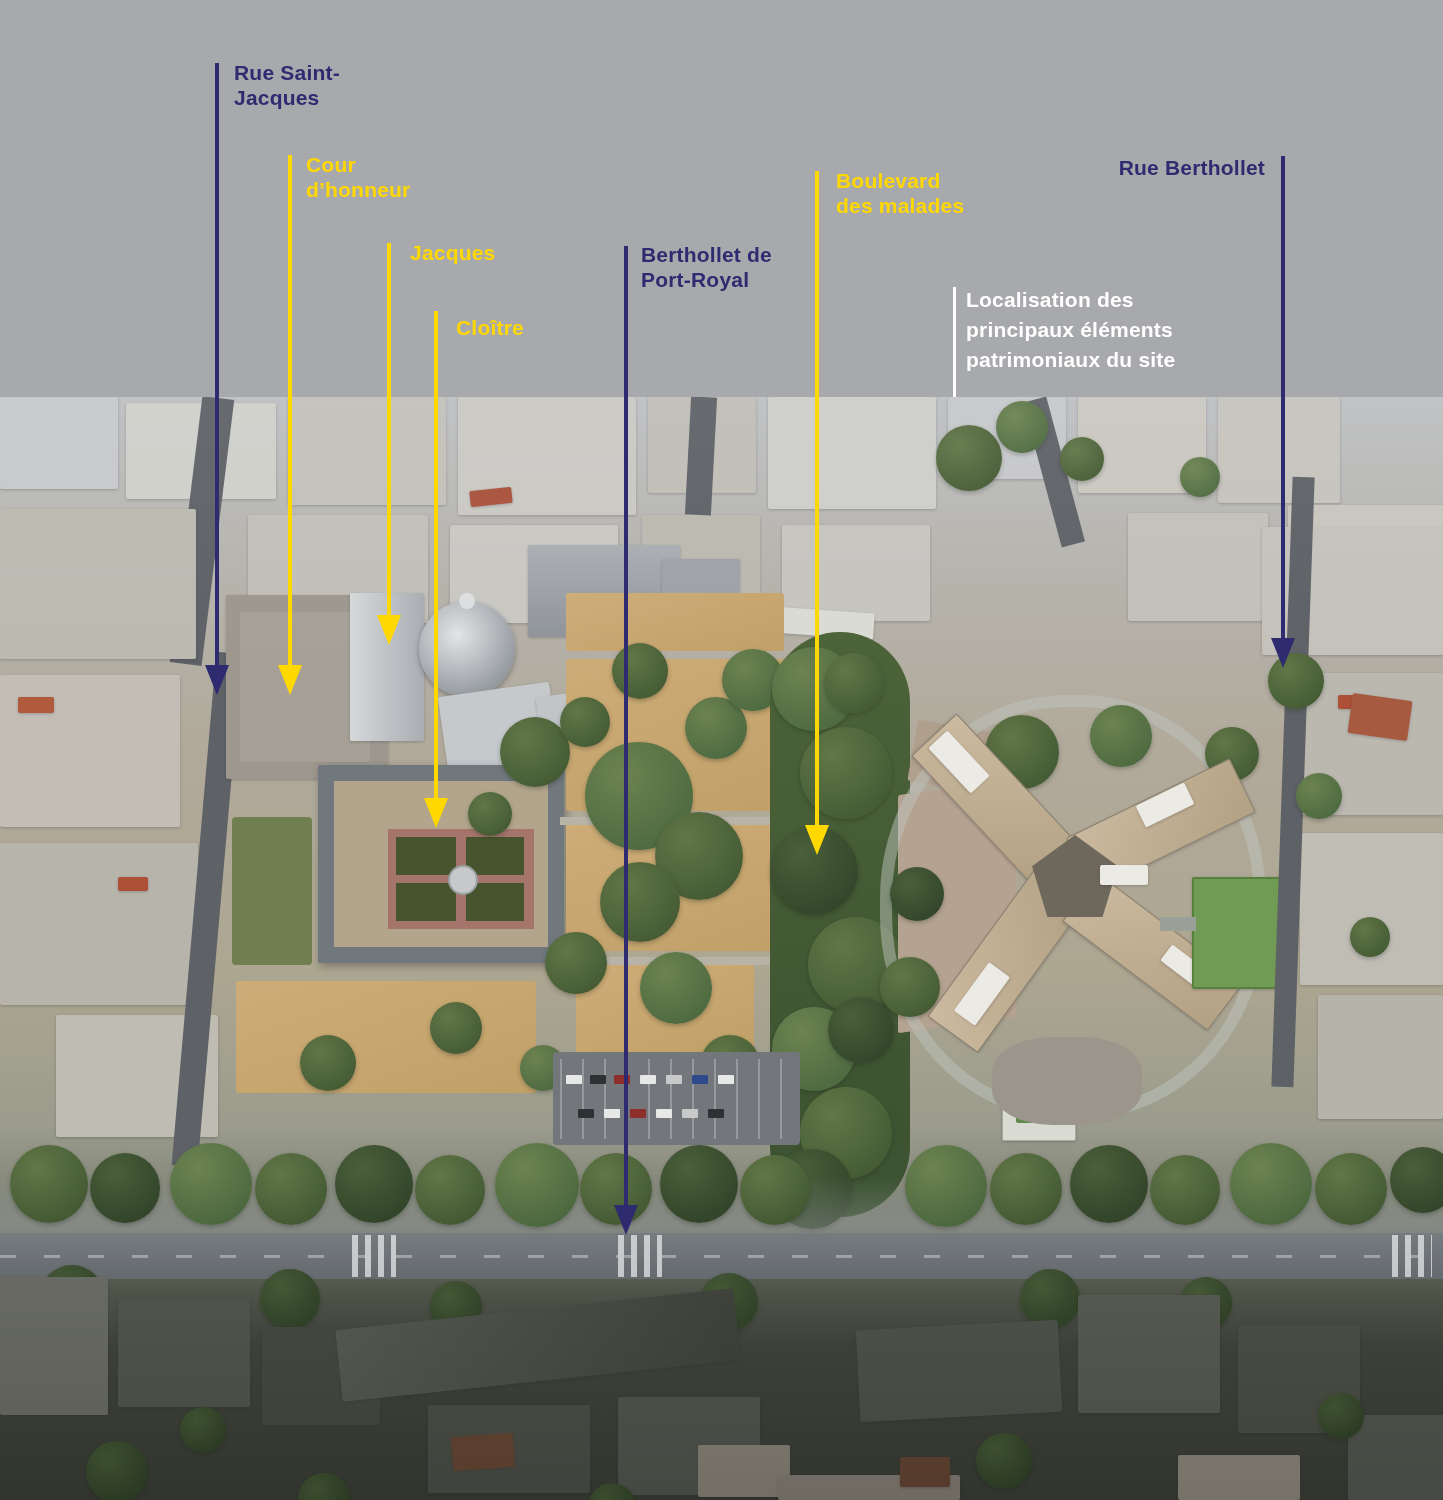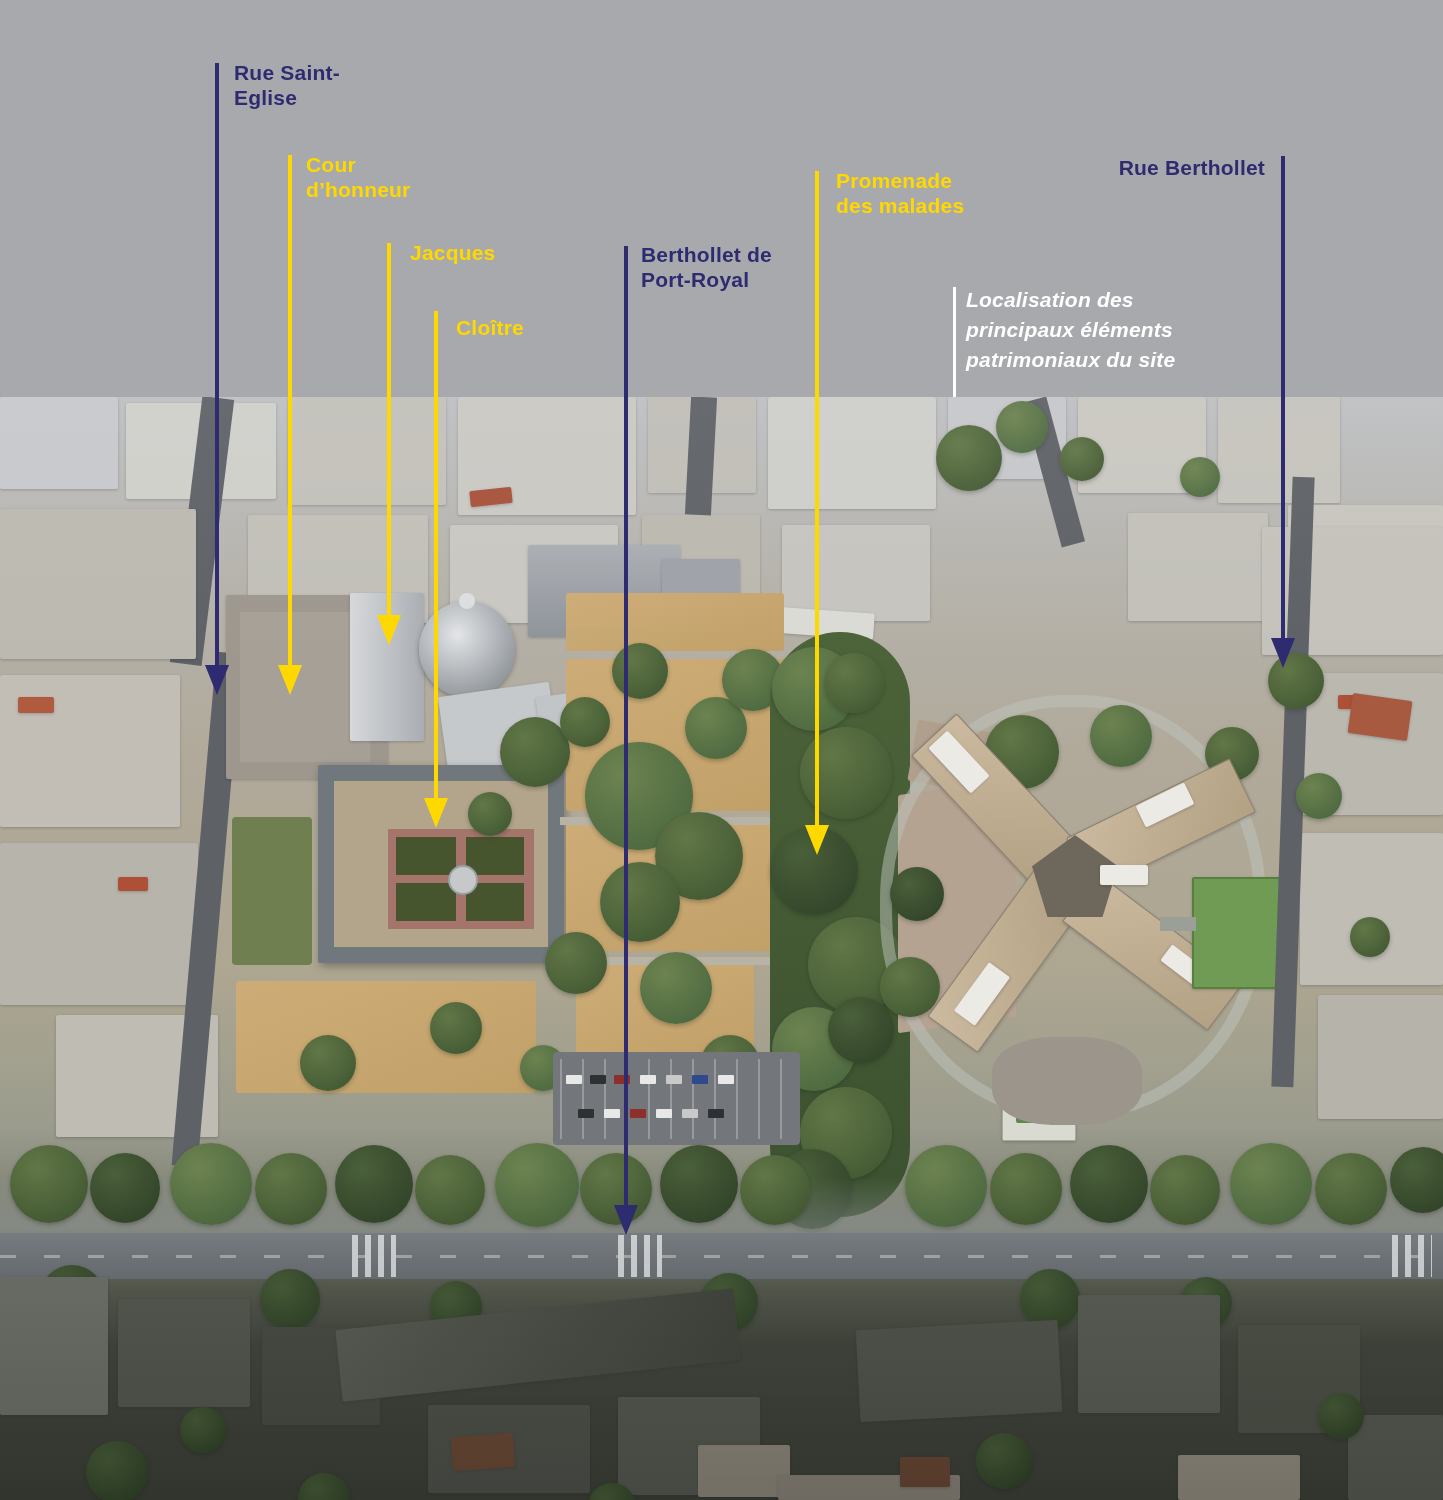--- a/index.html
+++ b/index.html
@@ -24,21 +24,21 @@
   .ann-line{position:absolute;width:4px;}
   .ann-head{position:absolute;width:0;height:0;border-left:12px solid transparent;border-right:12px solid transparent;border-top:30px solid;}
   .ann-label{position:absolute;font-weight:bold;font-size:21px;line-height:25px;letter-spacing:.2px;white-space:pre-line;}
   .navy .ann-line{background:var(--navy,#2e2b70);}
   .navy .ann-head{border-top-color:var(--navy,#2e2b70);}
   .navy .ann-label{color:var(--navy,#2e2b70);}
   .yellow .ann-line{background:var(--yellow,#ffd800);}
   .yellow .ann-head{border-top-color:var(--yellow,#ffd800);}
   .yellow .ann-label{color:var(--yellow,#ffd800);}
   .legend-line{position:absolute;width:3px;background:var(--white,#fff);}
-  .legend-text{position:absolute;color:var(--white,#fff);font-weight:bold;font-size:21px;line-height:30px;letter-spacing:.2px;white-space:pre-line;font-style:italic;}
+  .legend-text{position:absolute;color:var(--white,#fff);font-weight:bold;font-size:21px;line-height:30px;letter-spacing:.2px;white-space:pre-line;}
 </style>
 </head>
 <body>
 
 <div class="page">
   <div class="top-band"></div>
 
   <div class="ph">
 
     <i class="b" style="left:0;top:0;width:118px;height:92px;background:#c6c8cb"></i>
@@ -238,21 +238,21 @@
 
     <i class="vign"></i>
   </div>
 
   <div class="ann-layer">
 
     <div class="navy">
       <div class="ann-line" style="left:215px;top:63px;height:602px"></div>
       <div class="ann-head" style="left:205px;top:665px"></div>
       <div class="ann-label" style="left:234px;top:60px">Rue Saint-
-Eglise</div>
+Jacques</div>
     </div>
 
     <div class="yellow">
       <div class="ann-line" style="left:288px;top:155px;height:510px"></div>
       <div class="ann-head" style="left:278px;top:665px"></div>
       <div class="ann-label" style="left:306px;top:152px">Cour
 d’honneur</div>
     </div>
 
     <div class="yellow">
@@ -270,21 +270,21 @@
     <div class="navy">
       <div class="ann-line" style="left:624px;top:246px;height:959px"></div>
       <div class="ann-head" style="left:614px;top:1205px"></div>
       <div class="ann-label" style="left:641px;top:242px">Berthollet de
 Port-Royal</div>
     </div>
 
     <div class="yellow">
       <div class="ann-line" style="left:815px;top:171px;height:654px"></div>
       <div class="ann-head" style="left:805px;top:825px"></div>
-      <div class="ann-label" style="left:836px;top:168px">Promenade
+      <div class="ann-label" style="left:836px;top:168px">Boulevard
 des malades</div>
     </div>
 
     <div class="navy">
       <div class="ann-line" style="left:1281px;top:156px;height:482px"></div>
       <div class="ann-head" style="left:1271px;top:638px"></div>
       <div class="ann-label" style="right:178px;top:155px;text-align:right">Rue Berthollet</div>
     </div>
 
     <div>

